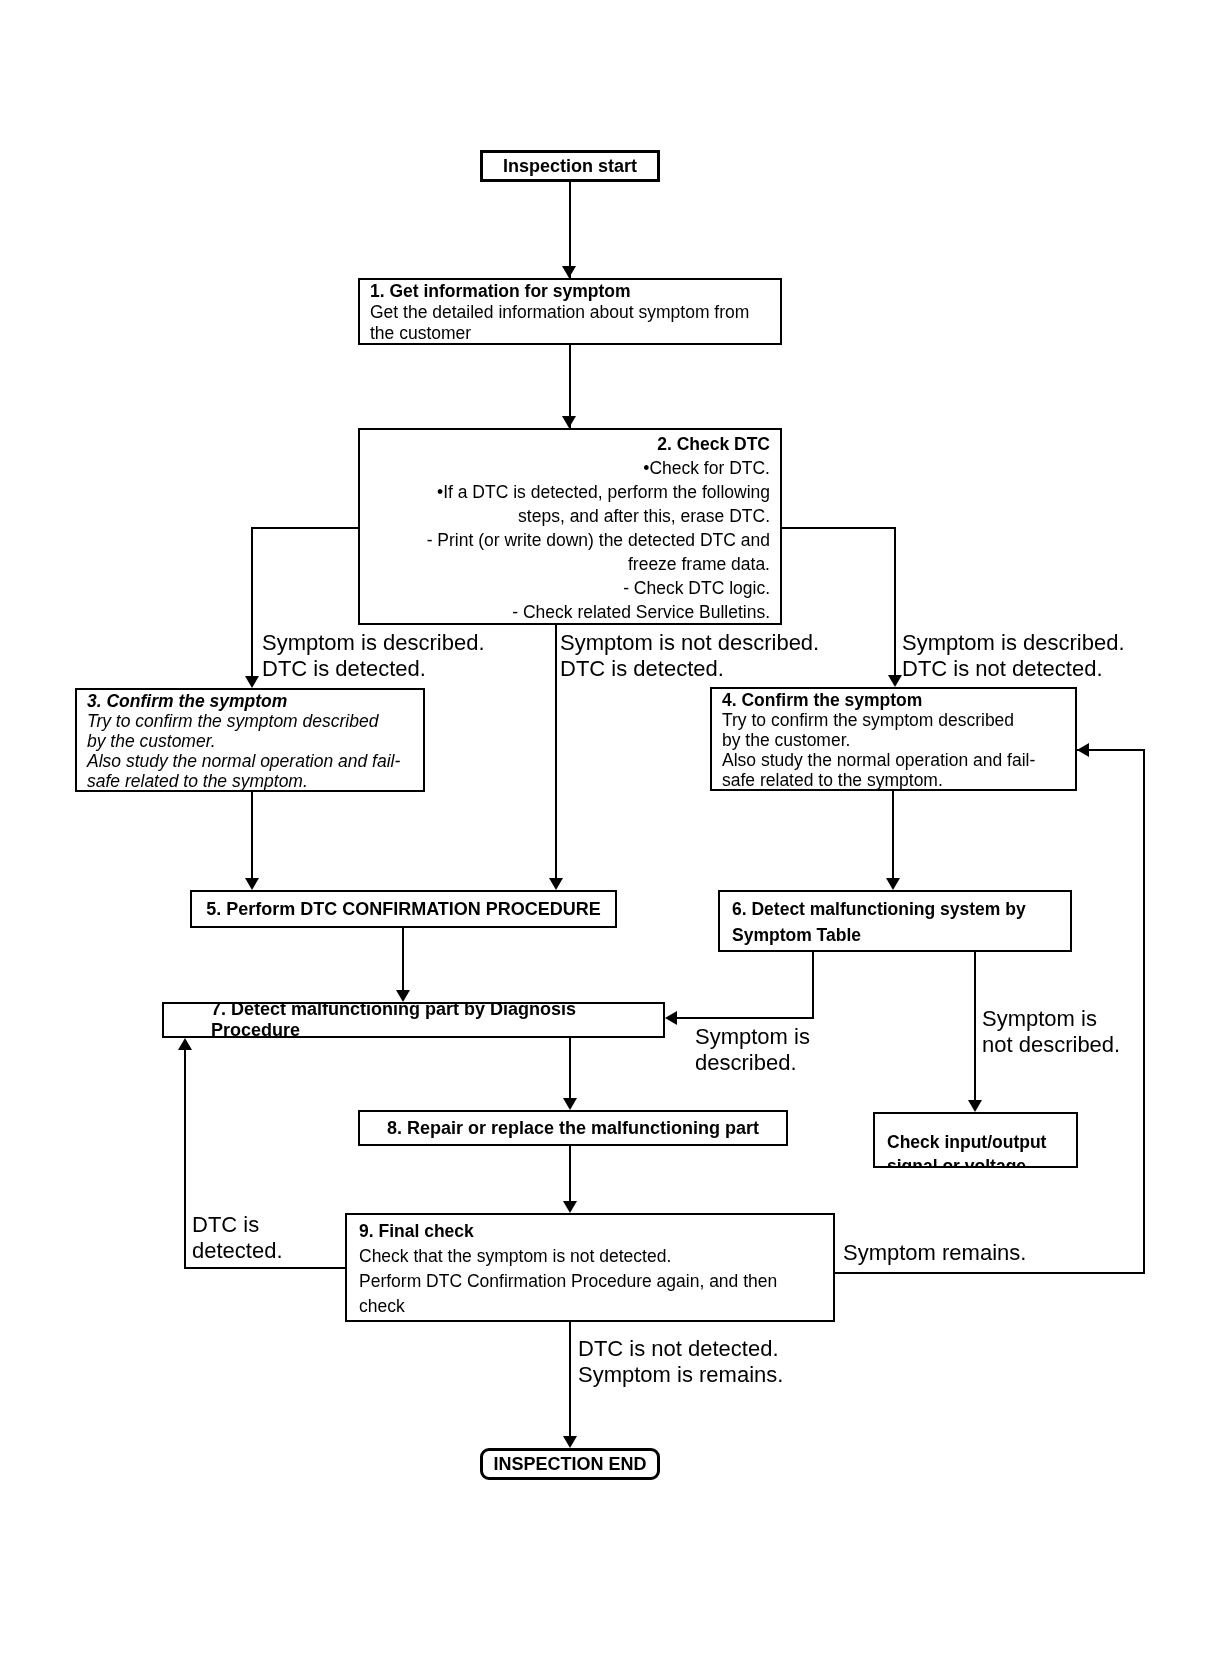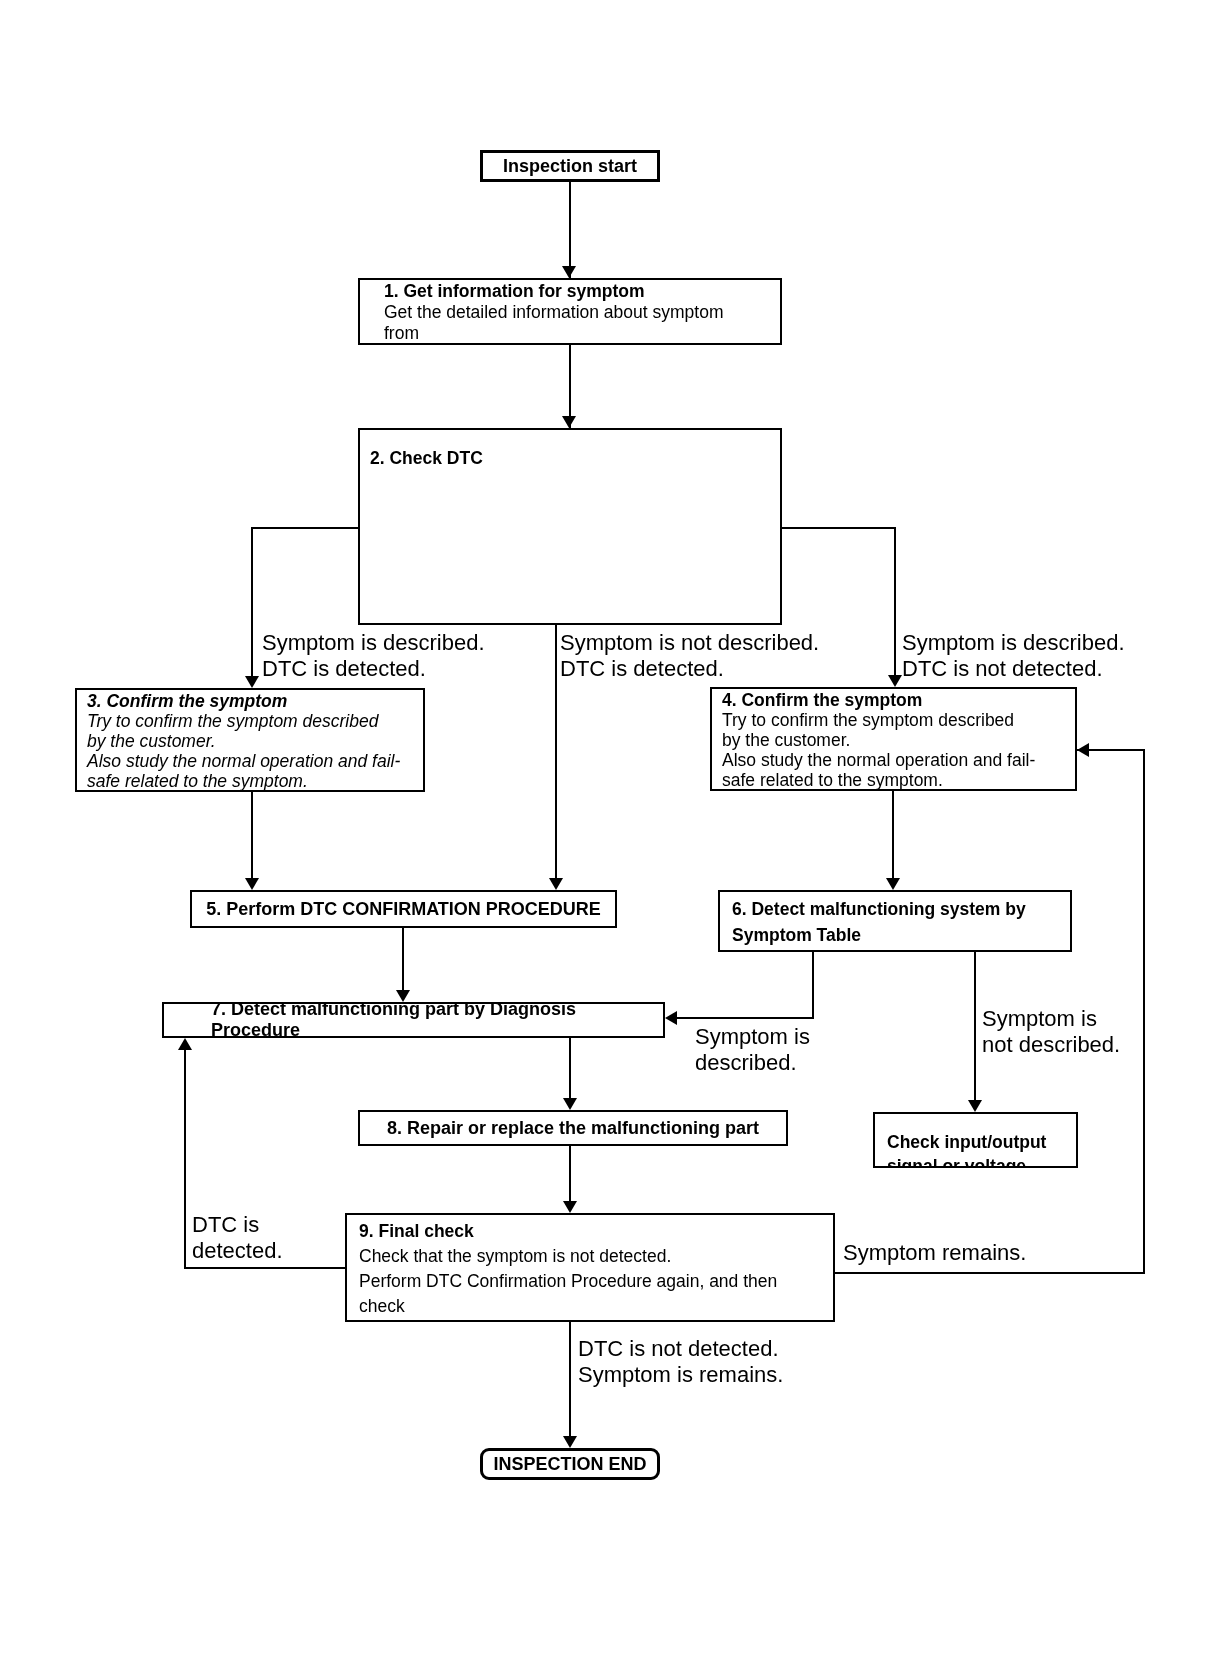--- a/index.html
+++ b/index.html
@@ -22,22 +22,22 @@
   }
   .hline { position:absolute; height:2px; background:#000; }
   .vline { position:absolute; width:2px;  background:#000; }
   .arr   { position:absolute; width:0; height:0; }
   .arr-d { border-left:7px solid transparent; border-right:7px solid transparent; border-top:12px solid #000; }
   .arr-u { border-left:7px solid transparent; border-right:7px solid transparent; border-bottom:12px solid #000; }
   .arr-l { border-top:7px solid transparent; border-bottom:7px solid transparent; border-right:12px solid #000; }
 
   
   #n-start  { left:480px; top:150px;  width:180px; height:32px; }
-  #n-step1  { left:358px; top:278px;  width:424px; height:67px;  line-height:21px; padding:1px 24px; }
-  #n-step2  { left:358px; top:428px;  width:424px; height:197px; line-height:24px; padding:16px 10px; }
+  #n-step1  { left:358px; top:278px;  width:424px; height:67px;  line-height:21px; padding:1px 10px; }
+  #n-step2  { left:358px; top:428px;  width:424px; height:197px; line-height:24px; padding:2px 10px;text-align:right; }
   #n-step3  { left:75px;  top:688px;  width:350px; height:104px; line-height:20px; padding:1px 10px;font-style:italic; }
   #n-step4  { left:710px; top:687px;  width:367px; height:104px; line-height:20px; padding:1px 10px; }
   #n-step5  { left:190px; top:890px;  width:427px; height:38px; }
   #n-step6  { left:718px; top:890px;  width:354px; height:62px;  font-weight:bold; line-height:26px; padding:4px 12px; white-space:pre-wrap; }
   #n-step7  { left:162px; top:1002px; width:503px; height:36px;padding-left:47px; }
   #n-step8  { left:358px; top:1110px; width:430px; height:36px; }
   #n-checkio{ left:873px; top:1112px; width:205px; height:56px;  font-weight:bold; line-height:24px; padding:16px 12px; white-space:pre-wrap; }
   #n-step9  { left:345px; top:1213px; width:490px; height:109px; line-height:25px; padding:4px 12px; }
   #n-end    { left:480px; top:1448px; width:180px; height:32px;border-radius:9px; }
 
@@ -61,20 +61,27 @@
   </div>
 
   <div class="node" id="n-step1">
     <div class="title">1. Get information for symptom</div>
     <div class="body">Get the detailed information about symptom from
 the customer</div>
   </div>
 
   <div class="node" id="n-step2">
     <div class="title">2. Check DTC</div>
+    <div class="body">•Check for DTC.
+•If a DTC is detected, perform the following
+ steps, and after this, erase DTC.
+ - Print (or write down) the detected DTC and
+   freeze frame data.
+ - Check DTC logic.
+ - Check related Service Bulletins.</div>
   </div>
 
   <div class="node" id="n-step3">
     <div class="title">3. Confirm the symptom</div>
     <div class="body">Try to confirm the symptom described
 by the customer.
 Also study the normal operation and fail-
 safe related to the symptom.</div>
   </div>
 

